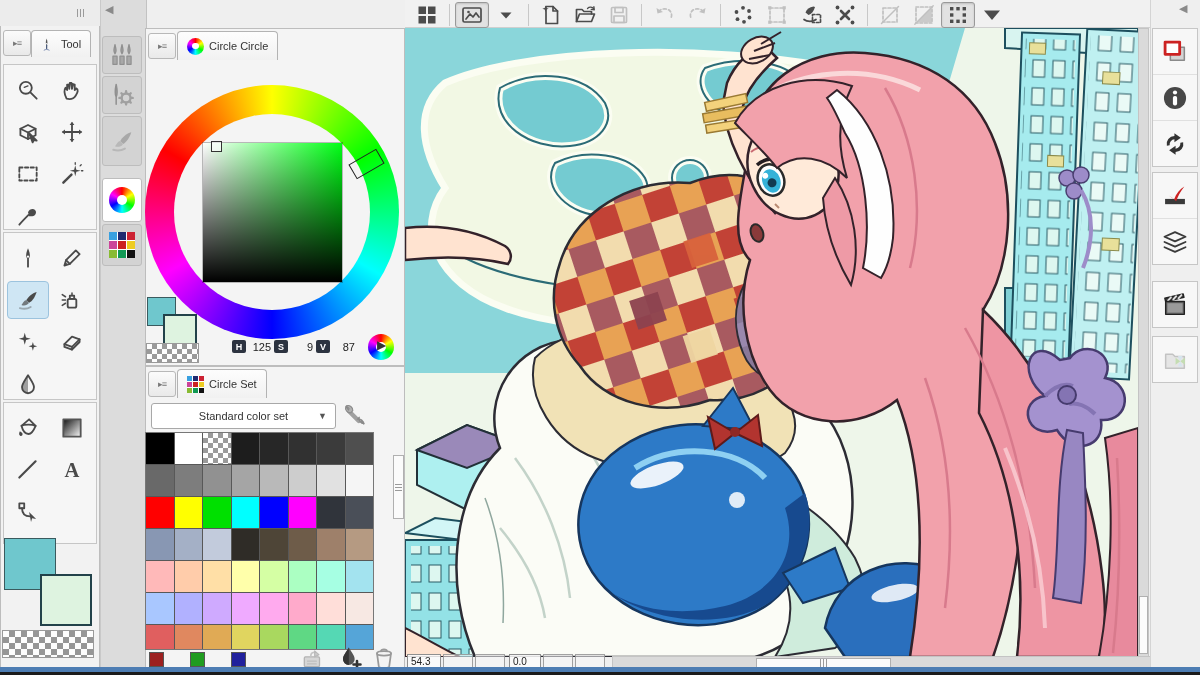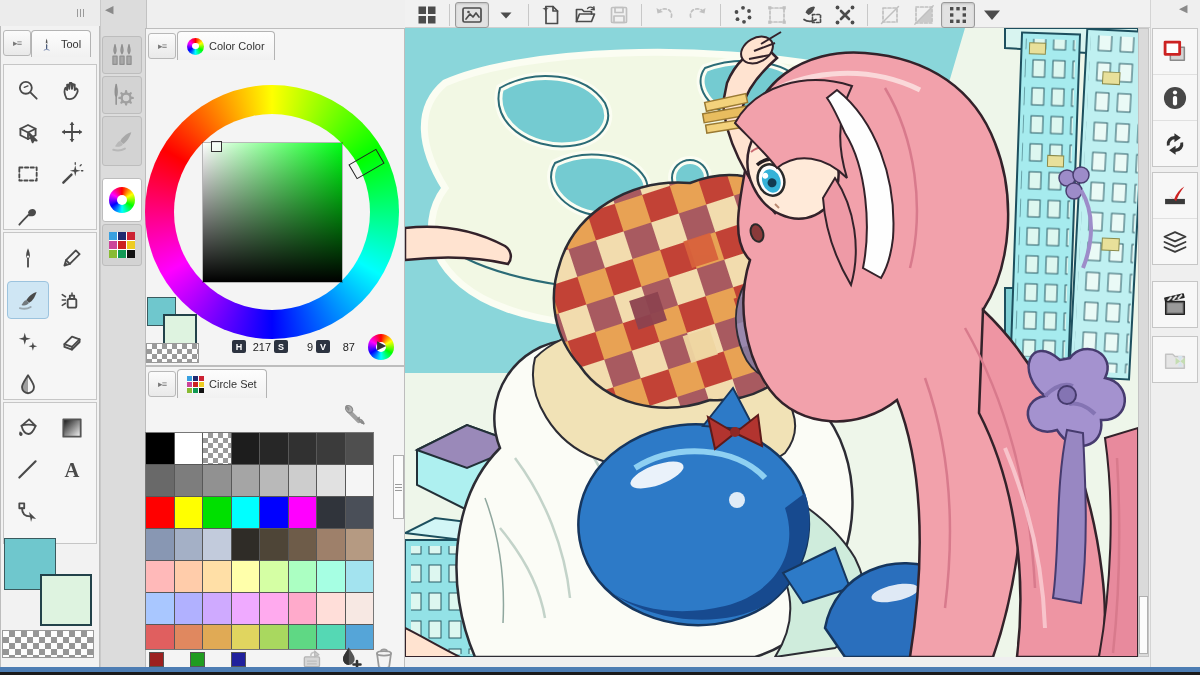--- a/index.html
+++ b/index.html
@@ -304,36 +304,36 @@
         </span>
       </div>
     </div>
 
   <div class="abs panel" style="left:145px;top:28px;width:260px;height:338px;background:#f4f4f4;"></div>
   <div class="menu-btn" style="left:148px;top:33px;">
       <span>▸≡</span>
     </div>
   <div class="tab" style="left:177px;top:31px;height:28px;">
     <span class="wheel" style="width:17px;height:17px;"></span>
-    <span>Color Color</span>
+    <span>Circle Circle</span>
   </div>
 
   <div class="abs" style="left:145px;top:85px;width:254px;height:254px;border-radius:50%;background:conic-gradient(#ff0,#0f0 60deg,#0ff 120deg,#00f 180deg,#f0f 240deg,#f00 300deg,#ff0 360deg);"></div>
   <div class="abs" style="left:174px;top:114px;width:196px;height:196px;border-radius:50%;background:#f4f4f4;"></div>
   <div class="abs" style="left:358px;top:148px;width:15px;height:30px;border:1.5px solid #222;background:transparent;transform:rotate(60deg);"></div>
 
   <div class="abs" style="left:203px;top:143px;width:139px;height:139px;background:linear-gradient(to bottom,rgba(0,0,0,0),#000),linear-gradient(to right,#fff,hsl(125,100%,50%));box-shadow:0 0 0 1px rgba(0,0,0,.25);"></div>
   <div class="abs" style="left:211px;top:141px;width:9px;height:9px;border:1.5px solid #333;background:rgba(255,255,255,.6);"></div>
 
   <div class="abs" style="left: 147px; top: 297px; width: 29px; height: 29px; border: 1px solid rgb(58, 90, 94); box-sizing: border-box; background: rgb(111, 199, 205);" id="fgSwatchC"></div>
   <div class="abs" style="left: 163px; top: 314px; width: 34px; height: 36px; border: 2px solid rgb(34, 66, 74); box-sizing: border-box; background: rgb(222, 243, 224);" id="bgSwatchC"></div>
   <div class="abs checker-sm" style="left:146px;top:343px;width:51px;height:18px;border:1px solid #9a9a9a;"></div>
   <div class="abs" style="left:232px;top:340px;display:flex;align-items:center;gap:3px;">
     <span class="hsvb">H</span>
-    <span class="hsvv">217</span>
+    <span class="hsvv">125</span>
     <span class="hsvb">S</span>
     <span class="hsvv">9</span>
     <span class="hsvb">V</span>
     <span class="hsvv">87</span>
   </div>
   <div class="abs wheel" style="left:368px;top:334px;width:26px;height:26px;">
     <span style="position:absolute;left:9px;top:4px;z-index:2;color:#333;font-size:12px;">▶</span>
   </div>
 
   <div class="abs panel" style="left:145px;top:366px;width:260px;height:302px;background:#f4f4f4;"></div>
@@ -346,20 +346,24 @@
         <i style="background: rgb(32, 42, 112);"></i>
         <i style="background: rgb(204, 34, 51);"></i>
         <i style="background: rgb(204, 68, 153);"></i>
         <i style="background: rgb(204, 34, 34);"></i>
         <i style="background: rgb(238, 204, 34);"></i>
         <i style="background: rgb(136, 187, 51);"></i>
         <i style="background: rgb(17, 153, 85);"></i>
         <i style="background: rgb(17, 17, 17);"></i>
       </span>
     <span>Circle Set</span>
+  </div>
+  <div class="abs" style="left:151px;top:403px;width:185px;height:26px;background:#fff;border:1px solid #a8a8a8;border-radius:3px;display:flex;align-items:center;justify-content:center;font-size:11px;color:#333;box-sizing:border-box;">
+    <span>Standard color set</span>
+    <span style="position:absolute;right:8px;color:#555;font-size:9px;">▼</span>
   </div>
   <span class="abs icon" style="left:342px;top:402px;">
       <svg viewBox="0 0 24 24" fill="none" stroke="currentColor" stroke-width="1.7" stroke-linecap="round" stroke-linejoin="round" style="width: 26px; height: 26px;">
         <path d="M6.5 8.5 L15.5 17.5" stroke="#a0a0a0" stroke-width="4"></path>
         <path d="M3.5 4 A4.5 4.5 0 0 0 8 10 L10 8 A4.5 4.5 0 0 0 4 3.5 L6.5 6 L6 7.5 Z" fill="#b0b0b0" stroke="#8a8a8a" stroke-width="1"></path>
         <path d="M20.5 20 A4.5 4.5 0 0 1 16 14 L14 16 A4.5 4.5 0 0 1 20 20.5 L17.5 18 L18 16.5 Z" fill="#b0b0b0" stroke="#8a8a8a" stroke-width="1"></path>
       </svg>
     </span>
   <div class="abs swatch-grid" style="left:145px;top:432px;width:229px;height:218px;overflow:hidden;" id="swatchGrid">
       <div style="background: rgb(0, 0, 0);"></div>
@@ -813,20 +817,41 @@
       <path d="M640 368 C650 358 660 355 668 358" fill="none" stroke="#8474b3" stroke-width="4"></path>
       <path d="M690 386 C682 378 672 374 664 376" fill="none" stroke="#8474b3" stroke-width="4"></path>
       <circle cx="662" cy="367" r="9" fill="#8474b3" stroke="#463b6e" stroke-width="2"></circle>
       <path d="M662 402 C650 460 655 520 648 570 L676 575 C684 510 680 450 678 405 Z" fill="#9887c2" stroke="#463b6e" stroke-width="2"></path>
     </svg>
   </div>
 
   <div class="abs scroll-track" style="left:1138px;top:28px;width:11px;height:629px;">
     <div class="scroll-handle" style="left:0;top:567px;width:9px;height:58px;"></div>
   </div>
+  <div class="abs" style="left:405px;top:652px;width:745px;height:20px;">
+    <div class="field" style="left:2px;top:2px;width:34px;height:15px;">
+        <span>54.3</span>
+      </div>
+    <div class="seg" style="left:38px;top:2px;width:30px;height:15px;"></div>
+    <div class="seg" style="left:70px;top:2px;width:30px;height:15px;"></div>
+    <div class="field" style="left:104px;top:2px;width:32px;height:15px;">
+        <span>0.0</span>
+      </div>
+    <div class="seg" style="left:138px;top:2px;width:30px;height:15px;"></div>
+    <div class="seg" style="left:170px;top:2px;width:30px;height:15px;"></div>
+    <div class="scroll-track abs" style="left:207px;top:4px;width:576px;height:14px;">
+      <div class="scroll-handle" style="left:143px;top:1px;width:135px;height:10px;">
+          <div class="grip">
+            <i></i>
+            <i></i>
+            <i></i>
+          </div>
+        </div>
+    </div>
+  </div>
 
   <div class="abs" style="left:1150px;top:0;width:50px;height:675px;background:#efefef;border-left:1px solid #d4d4d4;box-sizing:border-box;">
     <div class="abs chev" style="left:28px;top:3px;">◀</div>
   </div>
   <div id="sidebarGroups">
       <div class="sb-group" style="top: 28px;">
         <div class="sb-btn">
           <span class="icon">
             <svg viewBox="0 0 24 24" fill="none" stroke="currentColor" stroke-width="1.7" stroke-linecap="round" stroke-linejoin="round" style="width: 28px; height: 28px;">
               <rect x="8" y="8" width="12" height="11" fill="#d4d4d4" stroke="#8a8a8a" stroke-width="1.3"></rect>

